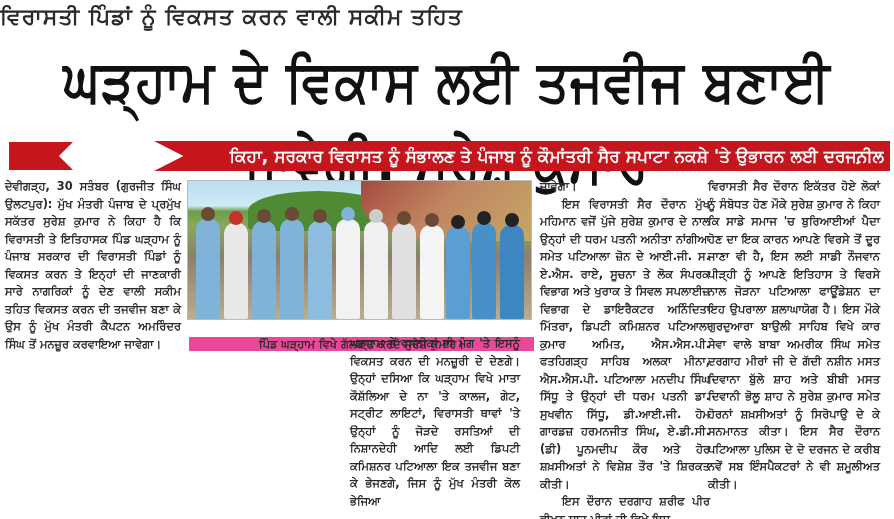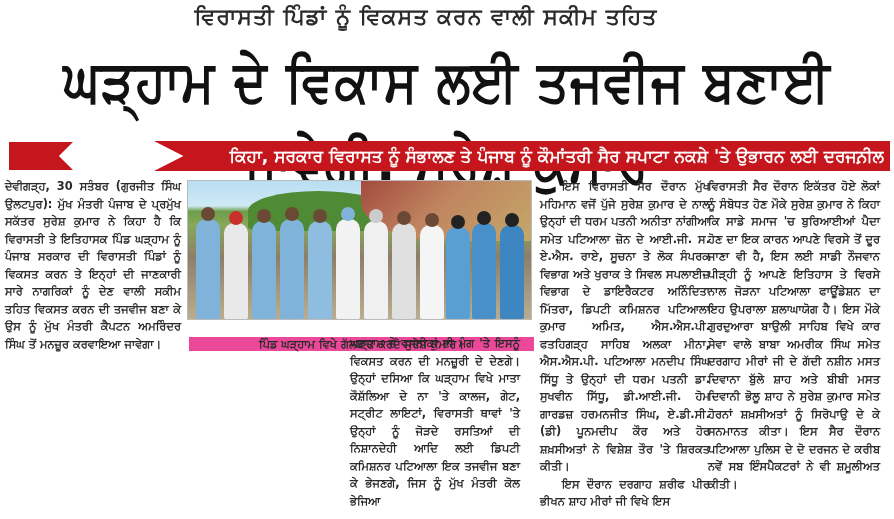--- a/index.html
+++ b/index.html
@@ -5,21 +5,21 @@
   html, body { margin: 0; padding: 0; }
   body {
     width: 894px; height: 519px; overflow: hidden;
     background: #ffffff;
     font-family: "DejaVu Sans", sans-serif;
     color: #1a1a1a;
     position: relative;
   }
   .kicker {
     position: absolute; left: 0; top: 2px; width: 852px;
-    text-align: center; font-size: 22px; font-weight: bold;
+    text-align: left; font-size: 22px; font-weight: bold;
     color: #2a2a2a; letter-spacing: 1px; line-height: 30px;
   }
   .headline {
     position: absolute; left: 0; top: 52px; width: 894px;
     text-align: center; font-size: 50px; font-weight: bold;
     color: #111; line-height: 70px; letter-spacing: 1px;
     transform: scaleY(1.15);
   }
   .ribbon-left {
     position: absolute; left: 9px; top: 142px; width: 64px; height: 28px;
@@ -142,20 +142,21 @@
   <div class="caption show">ਪਿੰਡ ਘੜ੍ਹਾਮ ਵਿਖੇ ਗੱਲਬਾਤ ਕਰਦੇ ਸੁਰੇਸ਼ ਕੁਮਾਰ।</div>
 
   <div class="col col2 shift">
   </div>
 
   <div class="col col3 shift">
     <p>ਘੜ੍ਹਾਮ ਦੇ ਵਸਨੀਕਾਂ ਦੀ ਮੰਗ 'ਤੇ ਇਸਨੂੰ ਵਿਕਸਤ ਕਰਨ ਦੀ ਮਨਜ਼ੂਰੀ ਦੇ ਦੇਣਗੇ। ਉਨ੍ਹਾਂ ਦਸਿਆ ਕਿ ਘੜ੍ਹਾਮ ਵਿਖੇ ਮਾਤਾ ਕੌਸ਼ੱਲਿਆ ਦੇ ਨਾ 'ਤੇ ਕਾਲਜ, ਗੇਟ, ਸਟ੍ਰੀਟ ਲਾਇਟਾਂ, ਵਿਰਾਸਤੀ ਥਾਵਾਂ 'ਤੇ ਉਨ੍ਹਾਂ ਨੂੰ ਜੋੜਦੇ ਰਸਤਿਆਂ ਦੀ ਨਿਸ਼ਾਨਦੇਹੀ ਆਦਿ ਲਈ ਡਿਪਟੀ ਕਮਿਸ਼ਨਰ ਪਟਿਆਲਾ ਇਕ ਤਜਵੀਜ ਬਣਾ ਕੇ ਭੇਜਣਗੇ, ਜਿਸ ਨੂੰ ਮੁੱਖ ਮੰਤਰੀ ਕੋਲ ਭੇਜਿਆ</p>
   </div>
 
   <div class="col col4">
+    <p>ਜਾਵੇਗਾ।</p>
     <p class="indent">ਇਸ ਵਿਰਾਸਤੀ ਸੈਰ ਦੌਰਾਨ ਮੁੱਖ ਮਹਿਮਾਨ ਵਜੋਂ ਪੁੱਜੇ ਸੁਰੇਸ਼ ਕੁਮਾਰ ਦੇ ਨਾਲ ਉਨ੍ਹਾਂ ਦੀ ਧਰਮ ਪਤਨੀ ਅਨੀਤਾ ਨਾਂਗੀਆ ਸਮੇਤ ਪਟਿਆਲਾ ਜ਼ੋਨ ਦੇ ਆਈ.ਜੀ. ਸ. ਏ.ਐਸ. ਰਾਏ, ਸੂਚਨਾ ਤੇ ਲੋਕ ਸੰਪਰਕ ਵਿਭਾਗ ਅਤੇ ਖੁਰਾਕ ਤੇ ਸਿਵਲ ਸਪਲਾਈਜ਼ ਵਿਭਾਗ ਦੇ ਡਾਇਰੈਕਟਰ ਅਨਿੰਦਿਤਾ ਮਿੱਤਰਾ, ਡਿਪਟੀ ਕਮਿਸ਼ਨਰ ਪਟਿਆਲਾ ਕੁਮਾਰ ਅਮਿਤ, ਐਸ.ਐਸ.ਪੀ. ਫਤਹਿਗੜ੍ਹ ਸਾਹਿਬ ਅਲਕਾ ਮੀਨਾ, ਐਸ.ਐਸ.ਪੀ. ਪਟਿਆਲਾ ਮਨਦੀਪ ਸਿੰਘ ਸਿੱਧੂ ਤੇ ਉਨ੍ਹਾਂ ਦੀ ਧਰਮ ਪਤਨੀ ਡਾ. ਸੁਖਵੀਨ ਸਿੱਧੂ, ਡੀ.ਆਈ.ਜੀ. ਹੋਮ ਗਾਰਡਜ਼ ਹਰਮਨਜੀਤ ਸਿੰਘ, ਏ.ਡੀ.ਸੀ. (ਡੀ) ਪੂਨਮਦੀਪ ਕੌਰ ਅਤੇ ਹੋਰ ਸ਼ਖ਼ਸੀਅਤਾਂ ਨੇ ਵਿਸ਼ੇਸ਼ ਤੌਰ 'ਤੇ ਸ਼ਿਰਕਤ ਕੀਤੀ।</p>
     <p class="indent">ਇਸ ਦੌਰਾਨ ਦਰਗਾਹ ਸ਼ਰੀਫ ਪੀਰ ਭੀਖਨ ਸ਼ਾਹ ਮੀਰਾਂ ਜੀ ਵਿਖੇ ਇਸ</p>
   </div>
 
   <div class="col col5">
     <p>ਵਿਰਾਸਤੀ ਸੈਰ ਦੌਰਾਨ ਇਕੱਤਰ ਹੋਏ ਲੋਕਾਂ ਨੂੰ ਸੰਬੋਧਤ ਹੋਣ ਮੌਕੇ ਸੁਰੇਸ਼ ਕੁਮਾਰ ਨੇ ਕਿਹਾ ਕਿ ਸਾਡੇ ਸਮਾਜ 'ਚ ਬੁਰਿਆਈਆਂ ਪੈਦਾ ਹੋਣ ਦਾ ਇਕ ਕਾਰਨ ਆਪਣੇ ਵਿਰਸੇ ਤੋਂ ਦੂਰ ਜਾਣਾ ਵੀ ਹੈ, ਇਸ ਲਈ ਸਾਡੀ ਨੌਜਵਾਨ ਪੀੜ੍ਹੀ ਨੂੰ ਆਪਣੇ ਇਤਿਹਾਸ ਤੇ ਵਿਰਸੇ ਨਾਲ ਜੋੜਨਾ ਪਟਿਆਲਾ ਫਾਊਂਡੇਸ਼ਨ ਦਾ ਇਹ ਉਪਰਾਲਾ ਸ਼ਲਾਘਾਯੋਗ ਹੈ। ਇਸ ਮੌਕੇ ਗੁਰਦੁਆਰਾ ਬਾਉਲੀ ਸਾਹਿਬ ਵਿਖੇ ਕਾਰ ਸੇਵਾ ਵਾਲੇ ਬਾਬਾ ਅਮਰੀਕ ਸਿੰਘ ਸਮੇਤ ਦਰਗਾਹ ਮੀਰਾਂ ਜੀ ਦੇ ਗੱਦੀ ਨਸ਼ੀਨ ਮਸਤ ਦਿਵਾਨਾ ਬੁੱਲੇ ਸ਼ਾਹ ਅਤੇ ਬੀਬੀ ਮਸਤ ਦਿਵਾਨੀ ਭੋਲੂ ਸ਼ਾਹ ਨੇ ਸੁਰੇਸ਼ ਕੁਮਾਰ ਸਮੇਤ ਹੋਰਨਾਂ ਸ਼ਖ਼ਸੀਅਤਾਂ ਨੂੰ ਸਿਰੋਪਾਉ ਦੇ ਕੇ ਸਨਮਾਨਤ ਕੀਤਾ। ਇਸ ਸੈਰ ਦੌਰਾਨ ਪਟਿਆਲਾ ਪੁਲਿਸ ਦੇ ਦੋ ਦਰਜਨ ਦੇ ਕਰੀਬ ਨਵੇਂ ਸਬ ਇੰਸਪੈਕਟਰਾਂ ਨੇ ਵੀ ਸ਼ਮੂਲੀਅਤ ਕੀਤੀ।</p>
   </div>
 
 </div>
 

